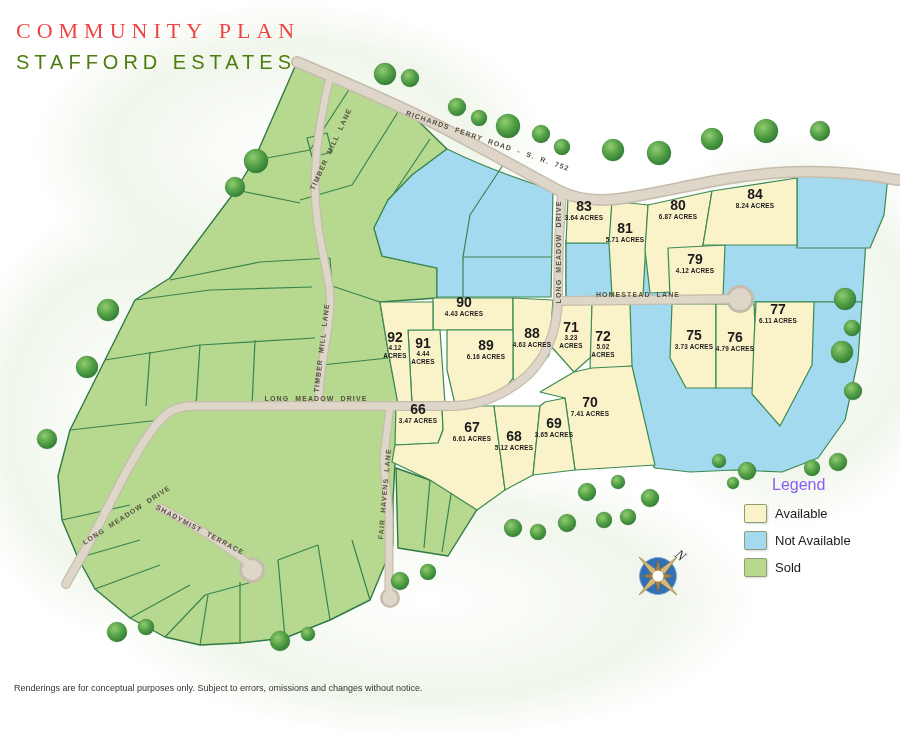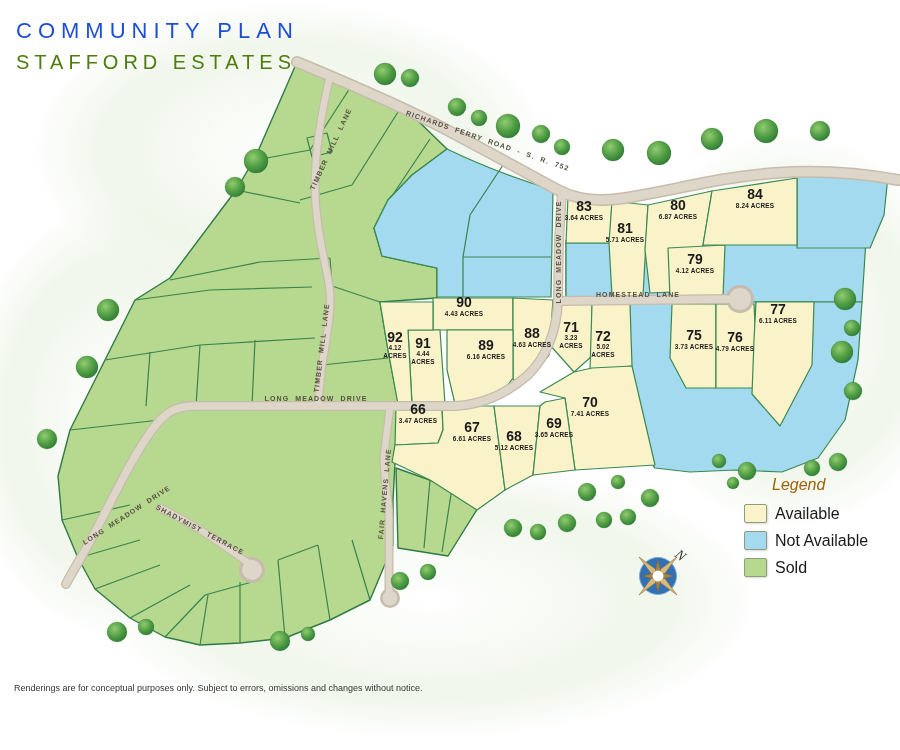--- a/index.html
+++ b/index.html
@@ -1,29 +1,29 @@
 <!DOCTYPE html>
 <html><head>
 <meta charset="utf-8">
 <style>
   html,body{margin:0;padding:0;background:#ffffff;}
   #stage{position:relative;width:900px;height:750px;background:#ffffff;overflow:hidden;
          font-family:"Liberation Sans",sans-serif;}
   #plan-svg{position:absolute;left:0;top:0;}
   
   #title-block{position:absolute;left:16px;top:18px;z-index:5;}
-  #title-line1{font-size:22px;letter-spacing:6px;color:#1d4ed8;font-weight:400;}
+  #title-line1{font-size:22px;letter-spacing:6px;color:#ef4444;font-weight:400;font-family:Liberation Serif, serif;}
   #title-line2{font-size:20px;letter-spacing:5px;color:#4d7c0f;font-weight:400;margin-top:7px;}
   
   #legend{position:absolute;left:744px;top:476px;z-index:5;}
-  #legend-title{font-size:16px;color:#a16207;margin:0 0 10px 28px;font-style:italic;}
+  #legend-title{font-size:16px;color:#8b5cf6;margin:0 0 10px 28px;}
   .legend-row{display:flex;align-items:center;margin-bottom:8px;}
   .legend-swatch{width:21px;height:17px;border:1px solid #8e9d78;border-radius:2px;
                  box-shadow:1px 1px 2px rgba(0,0,0,.15);margin-right:8px;}
-  .legend-label{font-size:16px;color:#1a1a1a;}
+  .legend-label{font-size:13px;color:#1a1a1a;}
   
   #disclaimer{position:absolute;left:14px;top:683px;font-size:9px;color:#333;z-index:5;}
   
   text{font-family:"Liberation Sans",sans-serif;}
   .lot-num{font-size:14px;font-weight:700;fill:#1b1b1b;text-anchor:middle;}
   .lot-acres{font-size:6.4px;font-weight:700;fill:#1b1b1b;text-anchor:middle;letter-spacing:.2px;}
   .road-label{font-size:7px;font-weight:700;fill:#56503f;letter-spacing:1.1px;word-spacing:3px;text-anchor:middle;}
   .parcel-green{fill:#B6D98F;stroke:#2f7a45;stroke-width:1.4;stroke-linejoin:round;}
   .gline{fill:none;stroke:#39834F;stroke-width:1.2;stroke-linejoin:round;}
   .parcel-blue{fill:#A4DAEF;stroke:#3a8a52;stroke-width:1.2;stroke-linejoin:round;}

